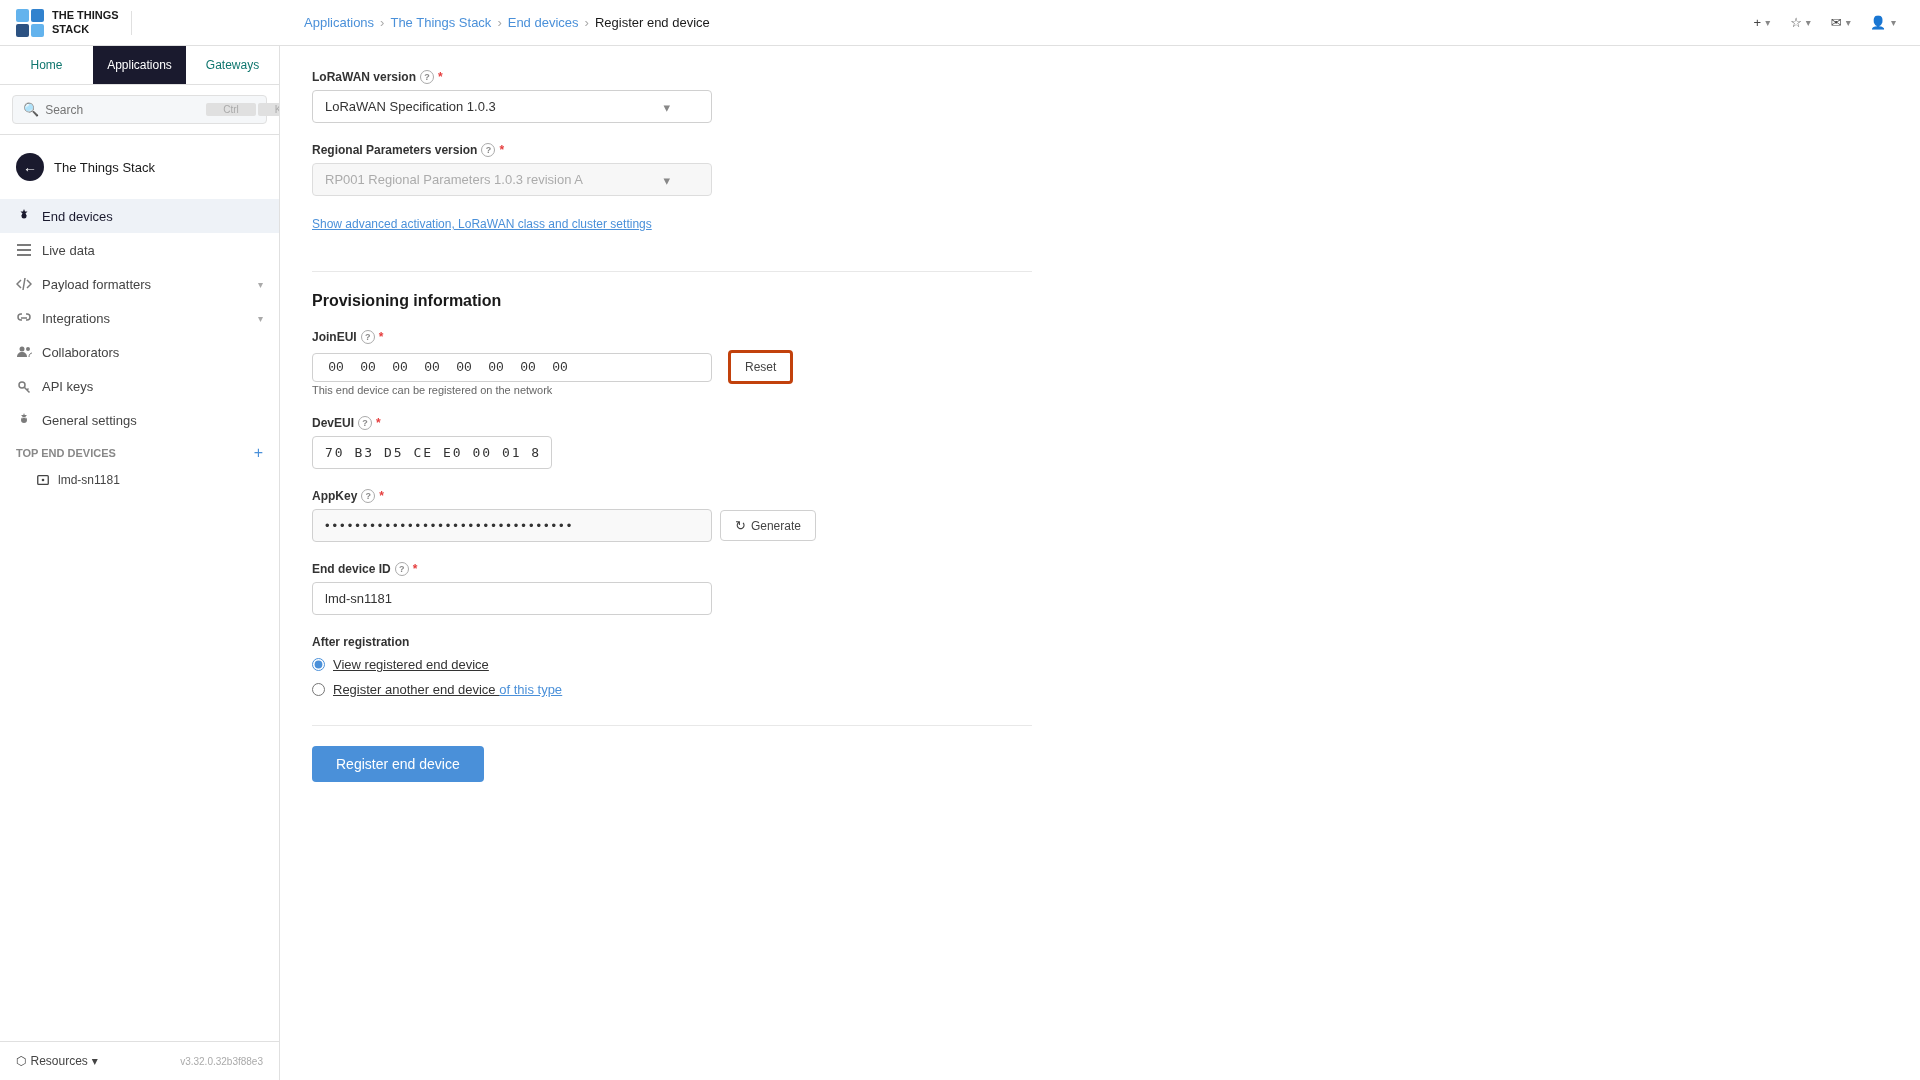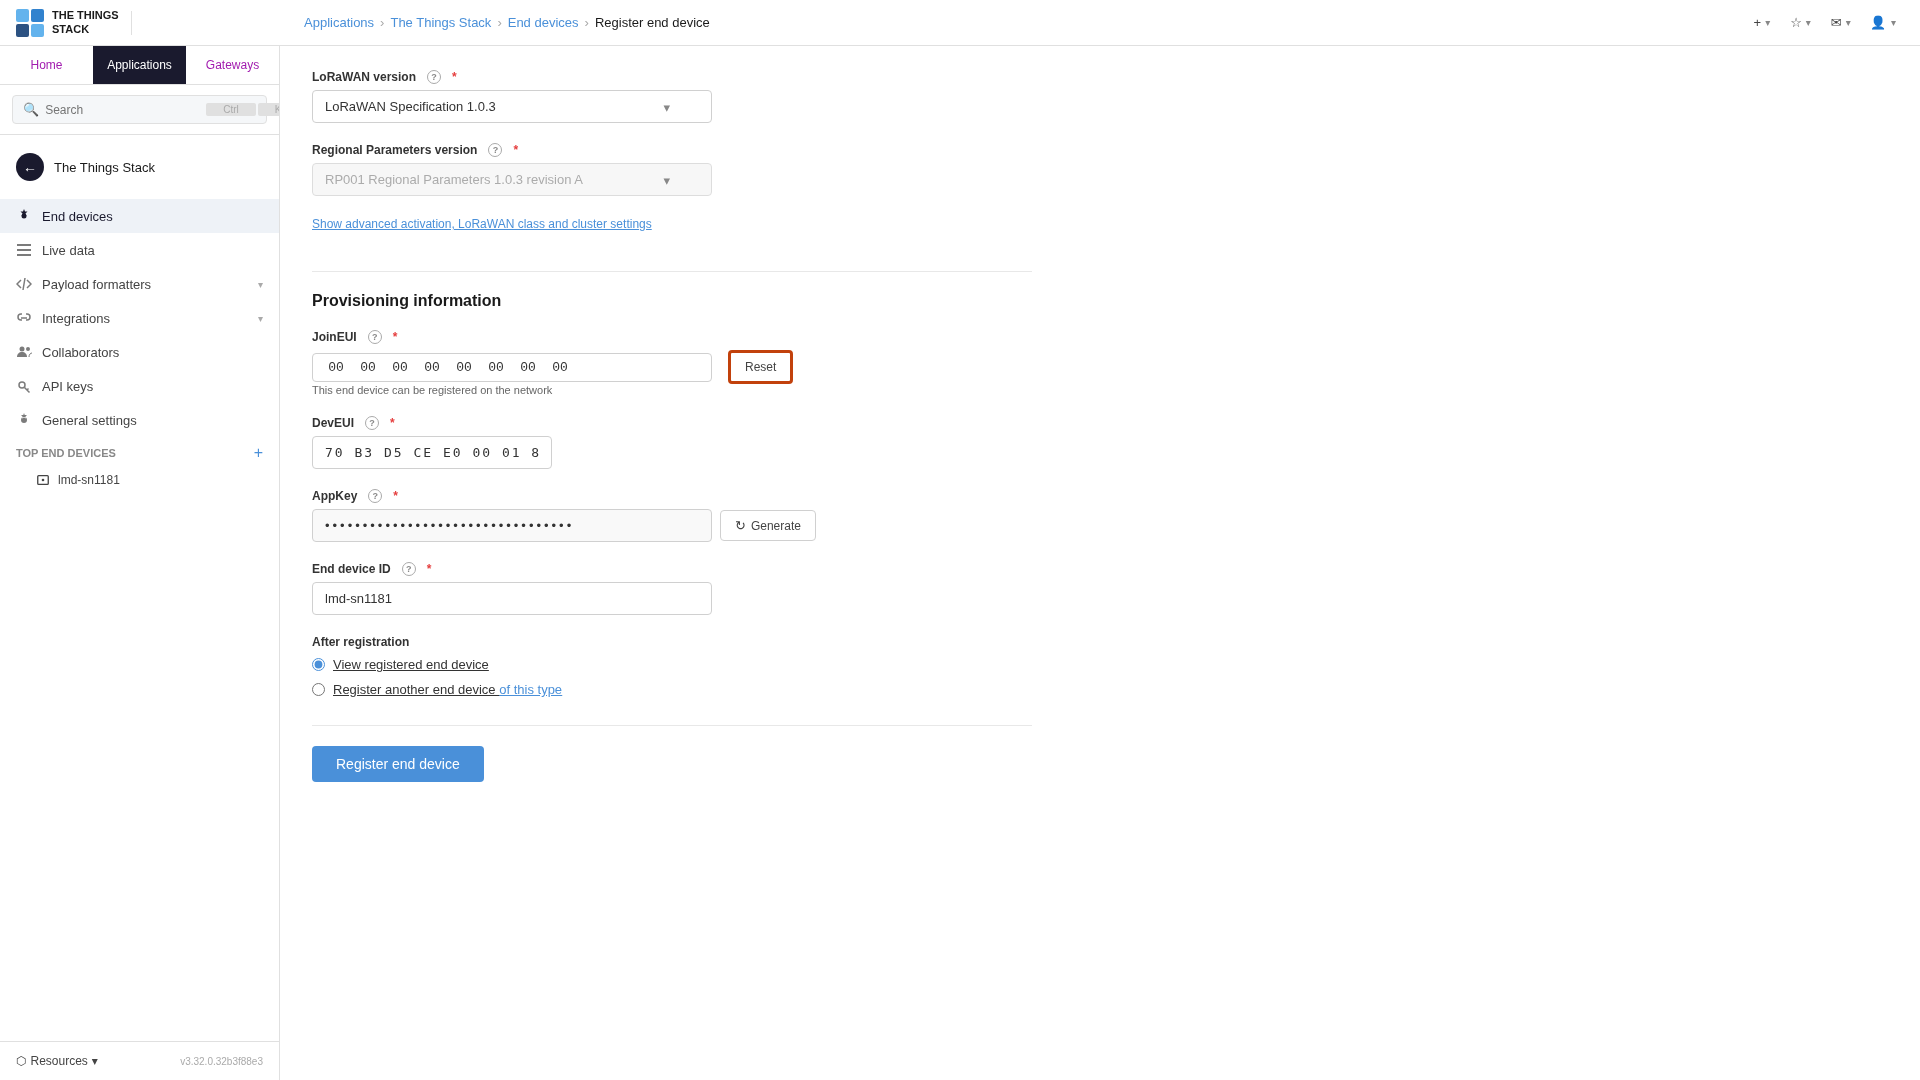--- a/index.html
+++ b/index.html
@@ -23,21 +23,21 @@
     .top-nav-actions { display: flex; align-items: center; gap: 4px; margin-left: auto; }
     .nav-btn { display: flex; align-items: center; gap: 4px; padding: 4px 8px; border: none; background: transparent; cursor: pointer; border-radius: 4px; color: #444; font-size: 13px; }
     .chevron { font-size: 10px; color: #888; }
 
     
     .body { display: flex; flex: 1; overflow: hidden; }
 
     
     .sidebar { width: 280px; background: #fff; border-right: 1px solid #e0e0e0; display: flex; flex-direction: column; flex-shrink: 0; overflow-y: auto; }
     .sidebar-top-tabs { display: flex; border-bottom: 1px solid #e0e0e0; }
-    .sidebar-tab { flex: 1; padding: 12px 8px; text-align: center; font-size: 12px; font-weight: 500; cursor: pointer; border: none; background: transparent; color: #a21caf; }
+    .sidebar-tab { flex: 1; padding: 12px 8px; text-align: center; font-size: 12px; font-weight: 500; cursor: pointer; border: none; background: transparent; color: #0f766e; }
     .sidebar-tab.active { background: #1a1a2e; color: #fff; }
     .search-area { padding: 10px 12px; border-bottom: 1px solid #e0e0e0; }
     .search-box { display: flex; align-items: center; gap: 6px; background: #f5f7f9; border: 1px solid #e0e0e0; border-radius: 4px; padding: 6px 10px; }
     .search-box input { border: none; background: transparent; outline: none; font-size: 12px; flex: 1; color: #444; }
     .search-shortcut { font-size: 10px; color: #aaa; display: flex; gap: 2px; }
     .shortcut-key { background: #e0e0e0; border-radius: 2px; padding: 1px 17px; }
 
     .sidebar-section { padding: 8px 0; }
     .back-btn { display: flex; align-items: center; gap: 10px; padding: 10px 16px; cursor: pointer; }
     .back-circle { width: 28px; height: 28px; border-radius: 50%; background: #1a1a2e; color: #fff; display: flex; align-items: center; justify-content: center; font-size: 14px; }
@@ -51,21 +51,21 @@
     .device-item { padding: 8px 16px 8px 36px; font-size: 12px; color: #444; cursor: pointer; display: flex; align-items: center; gap: 8px; }
     .sidebar-footer { margin-top: auto; padding: 12px 16px; border-top: 1px solid #e0e0e0; display: flex; align-items: center; justify-content: space-between; }
     .resources-btn { display: flex; align-items: center; gap: 4px; font-size: 12px; color: #444; cursor: pointer; background: none; border: none; }
     .version-text { font-size: 10px; color: #aaa; }
 
     
     .main { flex: 1; overflow-y: auto; padding: 24px 32px; background: #fff; }
     .form-section { max-width: 720px; }
 
     .form-group { margin-bottom: 20px; }
-    .form-label { font-size: 12px; font-weight: 600; color: #333; margin-bottom: 6px; display: flex; align-items: flex-start; gap: 11px; }
+    .form-label { font-size: 12px; font-weight: 600; color: #333; margin-bottom: 6px; display: flex; align-items: flex-start; gap: 4px; }
     .required-star { color: #e53e3e; }
     .help-icon { display: inline-flex; align-items: center; justify-content: center; width: 14px; height: 14px; border-radius: 50%; border: 1px solid #aaa; color: #888; font-size: 9px; cursor: pointer; }
     .form-select { width: 400px; padding: 8px 32px 8px 12px; border: 1px solid #d0d0d0; border-radius: 4px; font-size: 13px; color: #333; background: #fff; appearance: none; -webkit-appearance: none; cursor: pointer; outline: none; }
     .form-select:disabled { background: #f5f5f5; color: #888; }
     .select-wrapper { position: relative; width: 368px; }
     .select-wrapper::after { content: '▾'; position: absolute; right: 10px; top: 50%; transform: translateY(-50%); color: #888; pointer-events: none; }
     .advanced-link { color: #4a90d9; font-size: 12px; text-decoration: underline; cursor: pointer; display: inline-block; margin-bottom: 20px; }
     .divider { border: none; border-top: 1px solid #e8e8e8; margin: 20px 0; }
 
     .section-title { font-size: 16px; font-weight: 600; color: #1a1a1a; margin-bottom: 20px; }

